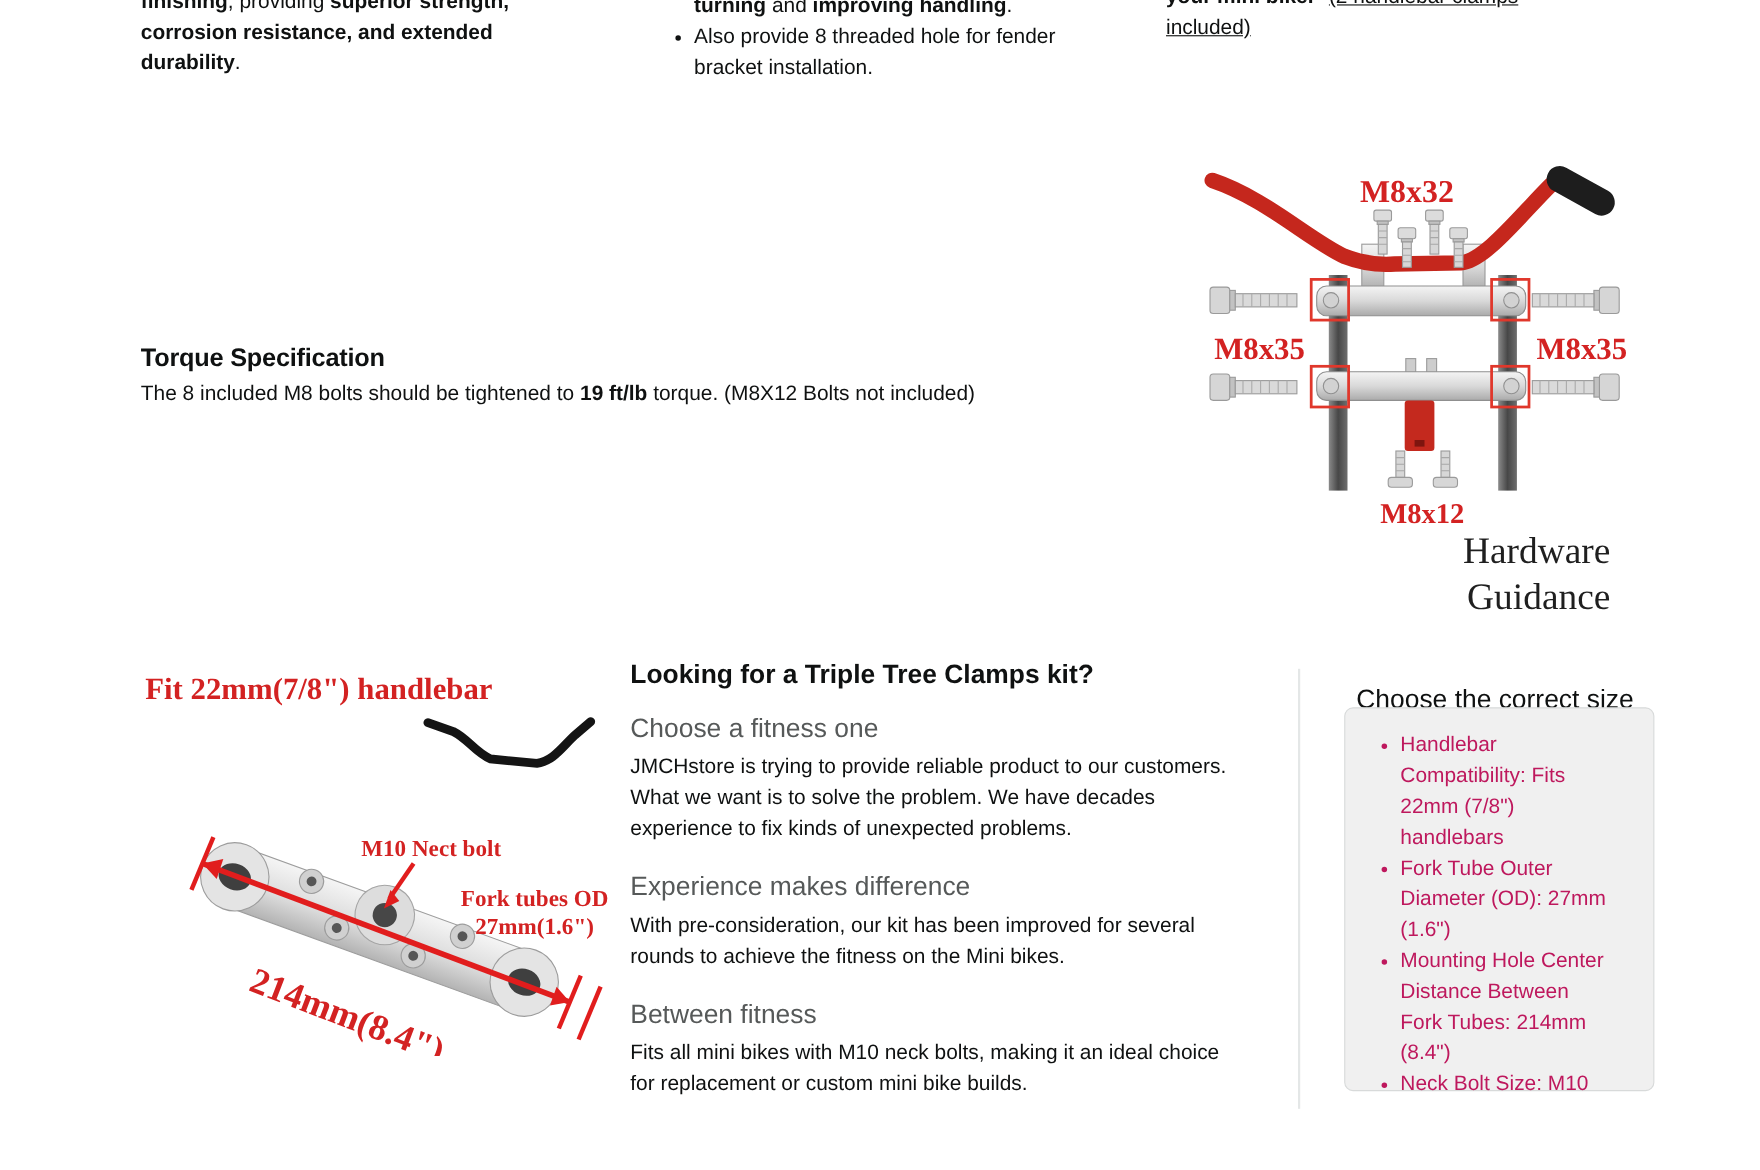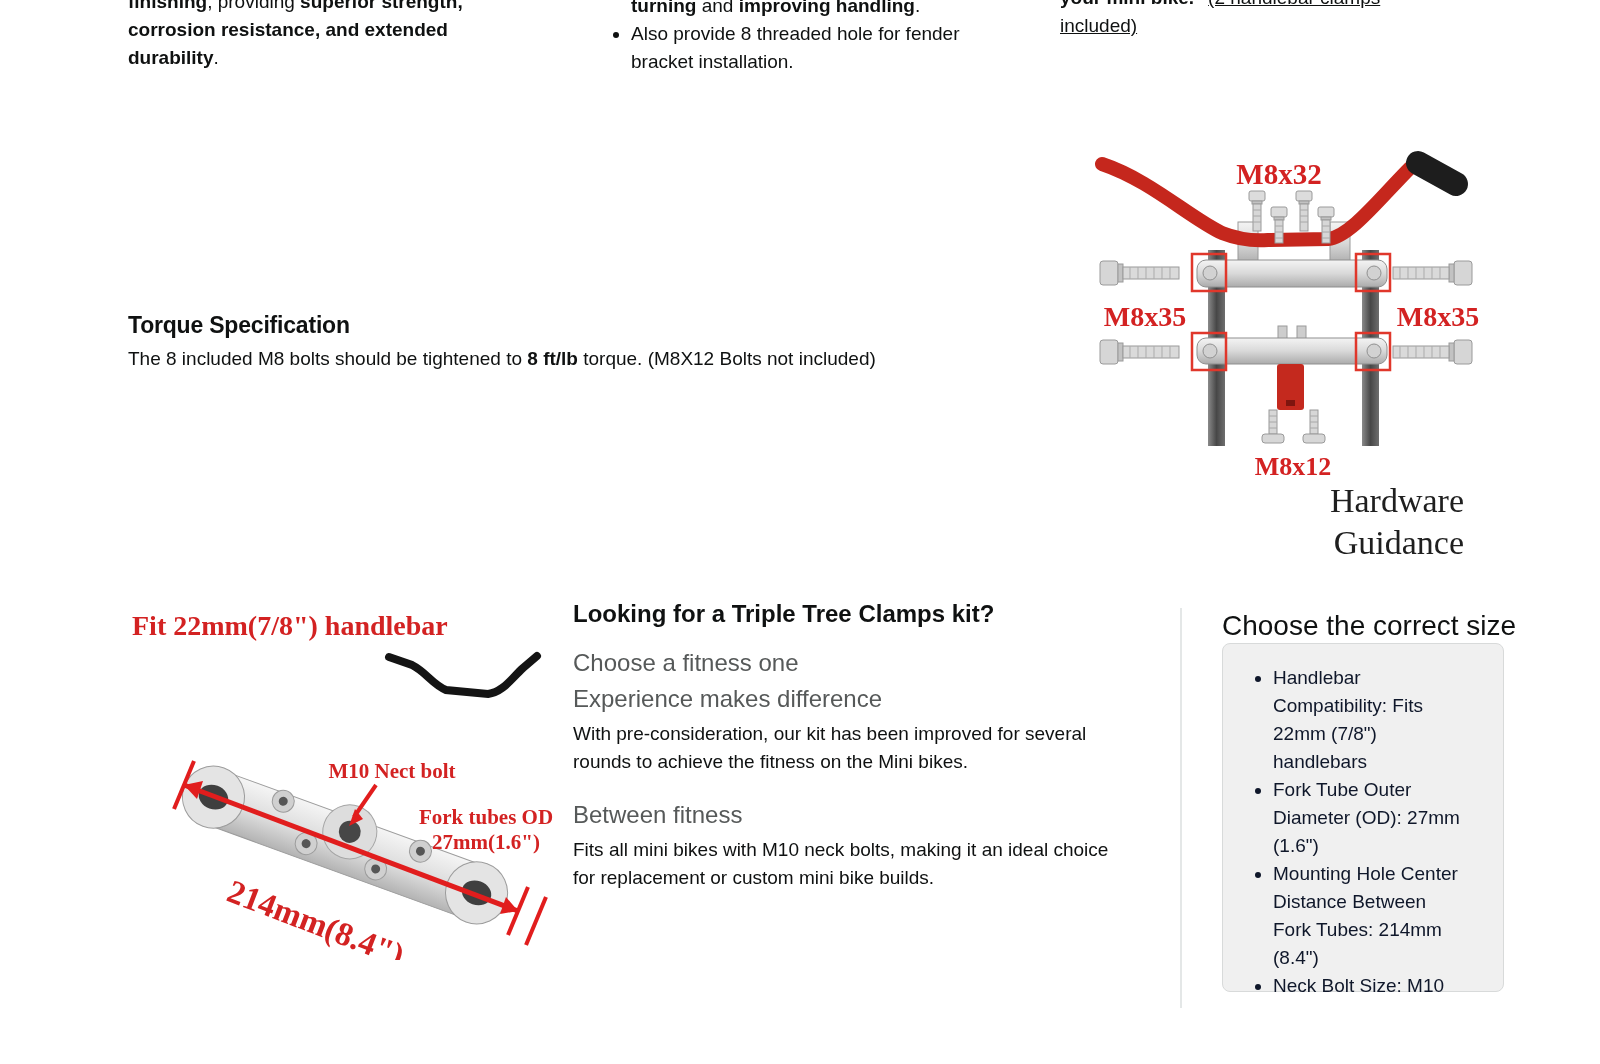--- a/index.html
+++ b/index.html
@@ -14,27 +14,27 @@
   .t19 { font-size:19px; line-height:28px; margin:0; color:#0f1111; }
   .t19 b { font-weight:700; }
   .feature-list { margin:0; padding-left:33px; }
   .feature-list li { font-size:19px; line-height:28px; }
   .cont-line { margin-left:33px; }
   .link-underline { text-decoration:underline; margin-left:14px; }
   .h-bold { font-size:23px; font-weight:700; line-height:30px; margin:0; letter-spacing:-0.2px; color:#0f1111; }
   .article h3 { font-size:24px; font-weight:700; line-height:28px; margin:0 0 20px 0; color:#0f1111; }
   .article h4 { font-size:24px; font-weight:400; line-height:30px; margin:0 0 6px 0; color:#565959; }
   .article p  { font-size:19px; line-height:28px; margin:0 0 24px 0; color:#0f1111; }
-  .panel-heading { font-size:28px; font-weight:400; line-height:30px; margin:0; color:#0f1111; }
+  .panel-heading { font-size:24px; font-weight:400; line-height:30px; margin:11px; color:#0f1111; }
   .size-box {
     background:#f0f0f0; border:1px solid #d8dada; border-radius:8px;
     padding:20px 34px 20px 28px;
   }
   .size-box ul { margin:0; padding-left:22px; }
-  .size-box li { font-size:19px; line-height:28px; color:#0f172a; }
+  .size-box li { font-size:19px; line-height:28px; color:#be185d; }
   .vdivider { width:2px; background:#e4e7e7; }
   svg text { user-select:none; }
   .red-serif { font-family:"Liberation Serif", serif; font-weight:700; fill:#d32222; }
   .caption-serif { font-family:"Liberation Serif", serif; font-weight:400; fill:#1f1f1f; }
 </style>
 </head>
 <body>
 
 <div class="page">
 
@@ -47,21 +47,21 @@
     <ul class="feature-list">
       <li>Also provide 8 threaded hole for fender bracket installation.</li>
     </ul>
   </div>
 
   <div class="abs" style="left:1060px; top:-16px; width:345px;">
     <p class="t19"><b>your mini bike.</b><span class="link-underline">(2 handlebar clamps included)</span></p>
   </div>
 
   <h2 class="abs h-bold" style="left:128px; top:310px;">Torque Specification</h2>
-  <p class="abs t19" style="left:128px; top:345px; width:900px;"><span>The 8 included M8 bolts should be tightened to </span><b>8 ft/lb</b><span> torque. (M8X12 Bolts not included)</span></p>
+  <p class="abs t19" style="left:128px; top:345px; width:900px;"><span>The 8 included M8 bolts should be tightened to </span><b>19 ft/lb</b><span> torque. (M8X12 Bolts not included)</span></p>
 
   <svg class="abs" style="left:1050px; top:138px;" width="440" height="430" viewBox="0 0 440 430" role="img">
     <defs>
       <linearGradient id="sg1" x1="0" y1="0" x2="0" y2="1">
         <stop offset="0" stop-color="#f4f4f4"></stop>
           <stop offset="0.5" stop-color="#d9d9d9"></stop>
           <stop offset="1" stop-color="#ababab"></stop>
       </linearGradient>
       <linearGradient id="tg1" x1="0" y1="0" x2="1" y2="0">
         <stop offset="0" stop-color="#8a8a8a"></stop>
@@ -226,20 +226,21 @@
 
     <text class="red-serif" x="272" y="183" font-size="21" text-anchor="middle">M10 Nect bolt</text>
     <text class="red-serif" x="366" y="229" font-size="21" text-anchor="middle">Fork tubes OD</text>
     <text class="red-serif" x="366" y="254" font-size="21" text-anchor="middle">27mm(1.6")</text>
     <text class="red-serif" x="105" y="305" font-size="33" transform="rotate(21 105 305)">214mm(8.4")</text>
   </svg>
 
   <div class="abs article" style="left:573px; top:600px; width:548px;">
     <h3>Looking for a Triple Tree Clamps kit?</h3>
     <h4>Choose a fitness one</h4>
+    <p>JMCHstore is trying to provide reliable product to our customers. What we want is to solve the problem. We have decades experience to fix kinds of unexpected problems.</p>
     <h4>Experience makes difference</h4>
     <p>With pre-consideration, our kit has been improved for several rounds to achieve the fitness on the Mini bikes.</p>
     <h4>Between fitness</h4>
     <p>Fits all mini bikes with M10 neck bolts, making it an ideal choice for replacement or custom mini bike builds.</p>
   </div>
 
   <div class="abs vdivider" style="left:1180px; top:608px; height:400px;"></div>
 
   <h3 class="abs panel-heading" style="left:1222px; top:611px;">Choose the correct size</h3>
   <div class="abs size-box" style="left:1222px; top:643px; width:282px; height:349px;">

